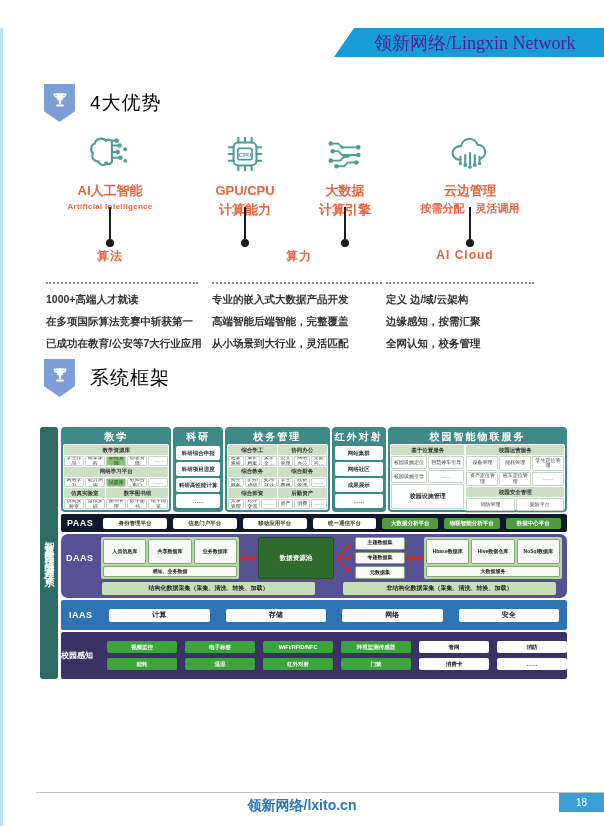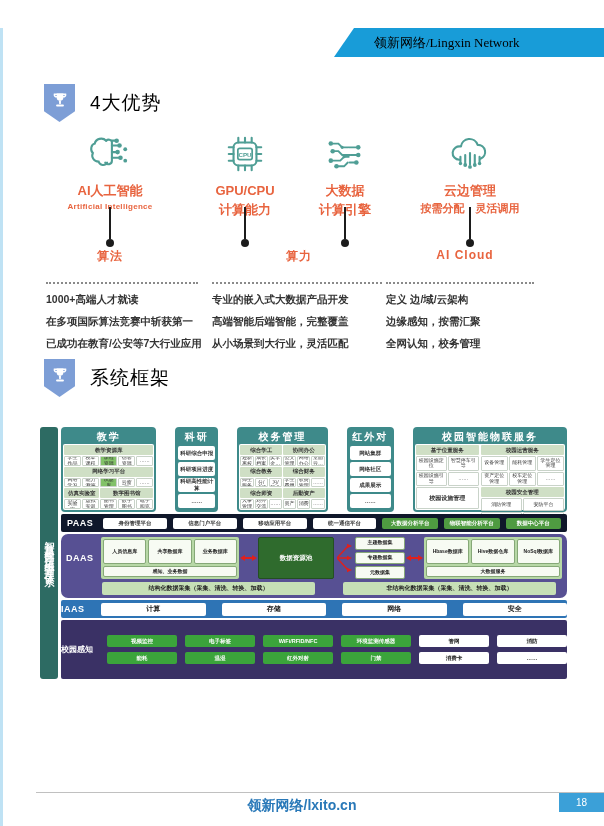--- a/index.html
+++ b/index.html
@@ -6,21 +6,21 @@
   html,body{background:#fff}
   body{font-family:"Liberation Sans","DejaVu Sans",sans-serif}
   .page{position:relative;width:604px;height:826px;background:#fff;overflow:hidden}
 
   
   .edge-strip{position:absolute;left:0;top:28px;bottom:0;width:3px;background:#bfe2f4}
 
   
   .banner{position:absolute;top:28px;right:0;width:270px;height:29px;background:#189cd8;
     clip-path:polygon(20px 0,100% 0,100% 100%,0 100%);
-    display:flex;align-items:center;padding-left:40px;color:#000000;font-size:13px;
+    display:flex;align-items:center;padding-left:40px;color:#4c1d95;font-size:18px;
     font-family:"Liberation Serif","DejaVu Serif",serif}
 
   
   .sec-head{position:absolute;left:44px;display:flex;align-items:center;gap:15px}
   .sec-head.h1{top:84px}
   .sec-head.h2{top:359px}
   .badge{width:31px;height:38px;background:#7d9ed6;clip-path:polygon(0 0,100% 0,100% 72%,50% 100%,0 72%);
     display:flex;justify-content:center;padding-top:5px}
   .sec-title{font-size:19px;color:#000000;letter-spacing:1px}
 
@@ -43,21 +43,21 @@
   .detail.d1{left:46px;width:152px}.detail.d2{left:212px;width:170px}.detail.d3{left:386px;width:148px}
   .detail p{font-size:10.5px;font-weight:bold;color:#333;line-height:1.25;margin-bottom:9px;white-space:nowrap}
 
   
   .diagram{position:absolute;top:427px;left:40px;width:527px;height:252px;display:flex}
   .rail{width:18px;background:#2d6b63;border-radius:3px;color:#fff;
     writing-mode:vertical-rl;text-orientation:upright;display:flex;align-items:center;justify-content:center;
     font-size:10px;font-weight:bold;letter-spacing:4px}
   .dmain{flex:1;margin-left:3px;display:flex;flex-direction:column;gap:2px}
 
-  .top-cols{height:85px;display:flex;gap:19px}
+  .top-cols{height:85px;display:flex;gap:2px}
   .col{background:#3e8a8a;border-radius:4px;padding:2px;display:flex;flex-direction:column;flex-basis:0}
   .col-h{color:#fff;font-size:10px;font-weight:bold;text-align:center;height:15px;line-height:15px;letter-spacing:2px}
   .col-body{flex:1;background:#fff;border-radius:2px;padding:1px;display:flex;flex-direction:column;gap:1px;min-height:0}
   .band{background:#cfdfc5;font-size:5.5px;font-weight:bold;color:#333;text-align:center;padding:1.5px 0;border-radius:1px}
   .band-pair{display:flex;gap:1px}
   .band-pair .band{flex:1}
   .band-pair .b40{flex:2}.band-pair .b60{flex:3}
   .cells{display:flex;gap:1px;flex:1;min-height:0}
   .cell{background:#fff;border:1px solid #c9d3c9;border-radius:1px;font-size:5px;color:#333;
     display:flex;align-items:center;justify-content:center;text-align:center;line-height:1.15;padding:.5px;overflow:hidden}
@@ -94,21 +94,21 @@
   .fan{width:15px;flex:none;display:flex;align-items:center}
   .datasets{width:50px;flex:none;display:flex;flex-direction:column;gap:2px}
   .datasets .daas-cell{flex:1}
   .dbl{width:13px;height:2px;flex:none;background:#e0201c;align-self:center;position:relative}
   .dbl::before{content:"";position:absolute;left:-5px;top:-2.5px;border:3.5px solid transparent;border-right:5px solid #e0201c}
   .dbl::after{content:"";position:absolute;right:-5px;top:-2.5px;border:3.5px solid transparent;border-left:5px solid #e0201c}
   .daas-bars{height:13px;display:flex;gap:28px;padding-left:36px;padding-right:6px}
   .bar{flex:1;background:#c6dfb6;border-radius:2px;font-size:6px;font-weight:bold;color:#222;
     display:flex;align-items:center;justify-content:center;white-space:nowrap}
 
-  .iaas{height:18px;background:#2e74b5;border-radius:2px;display:flex;align-items:center;padding:0 0;gap:8px}
+  .iaas{height:30px;background:#2e74b5;border-radius:2px;display:flex;align-items:center;padding:0 8px;gap:8px}
   .iaas-cells{flex:1;display:flex;gap:16px}
   .icell{flex:1;background:#fff;border-radius:2px;height:13px;font-size:7px;font-weight:bold;color:#222;
     display:flex;align-items:center;justify-content:center}
 
   .sense{flex:1;background:#3a3165;border-radius:2px;display:flex;align-items:center;padding:0 0;gap:6px}
   .sense-label{width:40px;flex:none;color:#fff;font-size:8px;font-weight:bold}
   .sense-grid{flex:1;display:grid;grid-template-columns:repeat(6,1fr);gap:5px 8px}
   .spill{height:12px;border-radius:2px;background:#3ba43b;color:#fff;font-size:5.5px;font-weight:bold;
     display:flex;align-items:center;justify-content:center;white-space:nowrap}
   .spill.white{background:#fff;color:#222}

